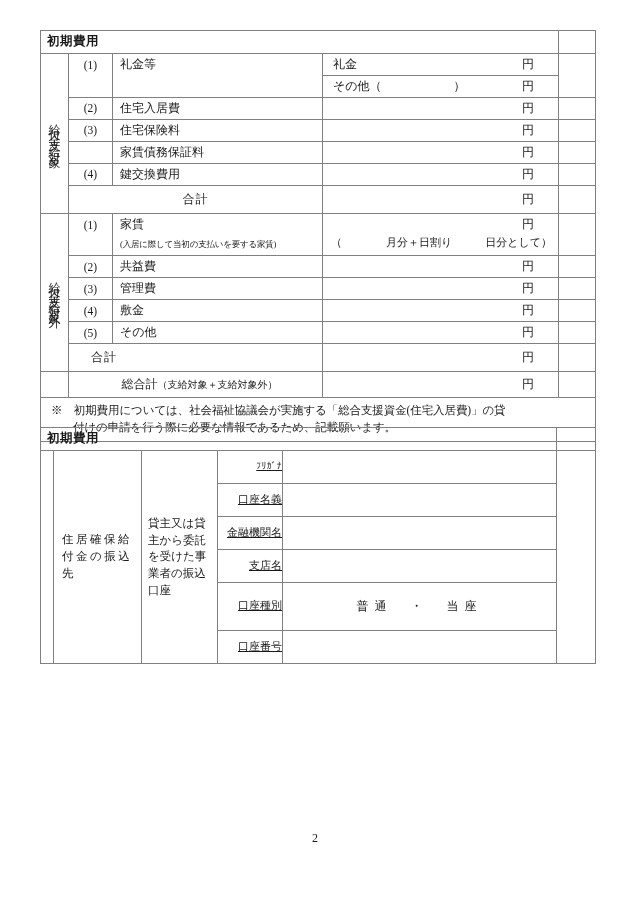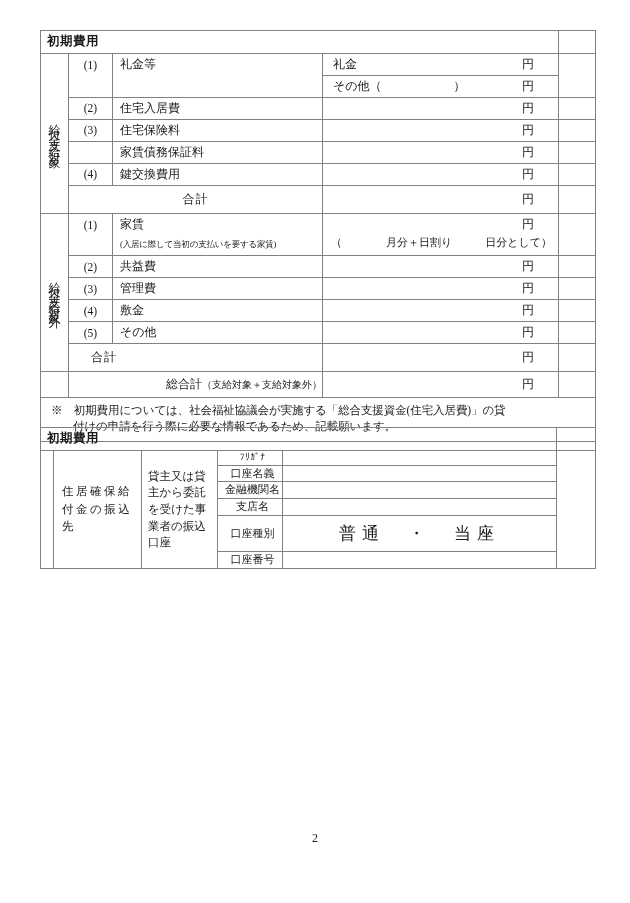--- a/index.html
+++ b/index.html
@@ -85,21 +85,21 @@
     text-align: center;
     font-size: 12px;
     padding: 4px 12px !important;
     letter-spacing: 1px;
   }
   .total-lbl.left {
     text-align: left;
     padding-left: 22px !important;
   }
   .gtotal-lbl {
-    text-align: right;
+    text-align: center;
     font-size: 12px;
     padding: 4px 0 4px 8px !important;
   }
   .gtotal-lbl .small { font-size: 10px; }
   .amtc {
     position: relative;
     padding: 3px 24px 3px 6px !important;
     text-align: right;
     font-size: 12px;
   }
@@ -117,21 +117,21 @@
   .amt-line .lead { font-size: 12px; }
   .blankc { }
 
   .note-cell {
     font-size: 11.5px;
     line-height: 1.45;
     padding: 4px 8px 5px 10px !important;
     text-align: left;
     letter-spacing: -.1px;
   }
-  .note-cell .l2 { display: block; padding-left: 22px; font-family: Liberation Mono, monospace; }
+  .note-cell .l2 { display: block; padding-left: 22px; }
 
   
   #bank-table {
     position: absolute;
     left: 40px;
     top: 427px;
     width: 555px;
   }
   .bank-label {
     text-align: center;
@@ -145,28 +145,29 @@
   .bank-label2 {
     text-align: left;
     font-size: 11.5px;
     line-height: 1.45;
     padding: 4px 4px 4px 6px !important;
     letter-spacing: 0px;
   }
   .fld-name {
     font-size: 11px;
     padding: 1px 0 1px 5px !important;
-    text-align: center;
+    text-align: right;
     white-space: nowrap;
+    text-decoration: underline;
   }
   .fld-name.kana { font-size: 9.5px; letter-spacing: .5px; }
   .fld-val {
-    font-size: 17px;
-    text-align: center;
-    padding: 7px 0 !important;
+    font-size: 12px;
+    text-align: center;
+    padding: 16px 0 !important;
     letter-spacing: 6px;
   }
   .fld-val.blank { letter-spacing: 0; }
 
   
   #footnote {
     position: absolute;
     left: 40px;
     top: 528px;
     width: 570px;

